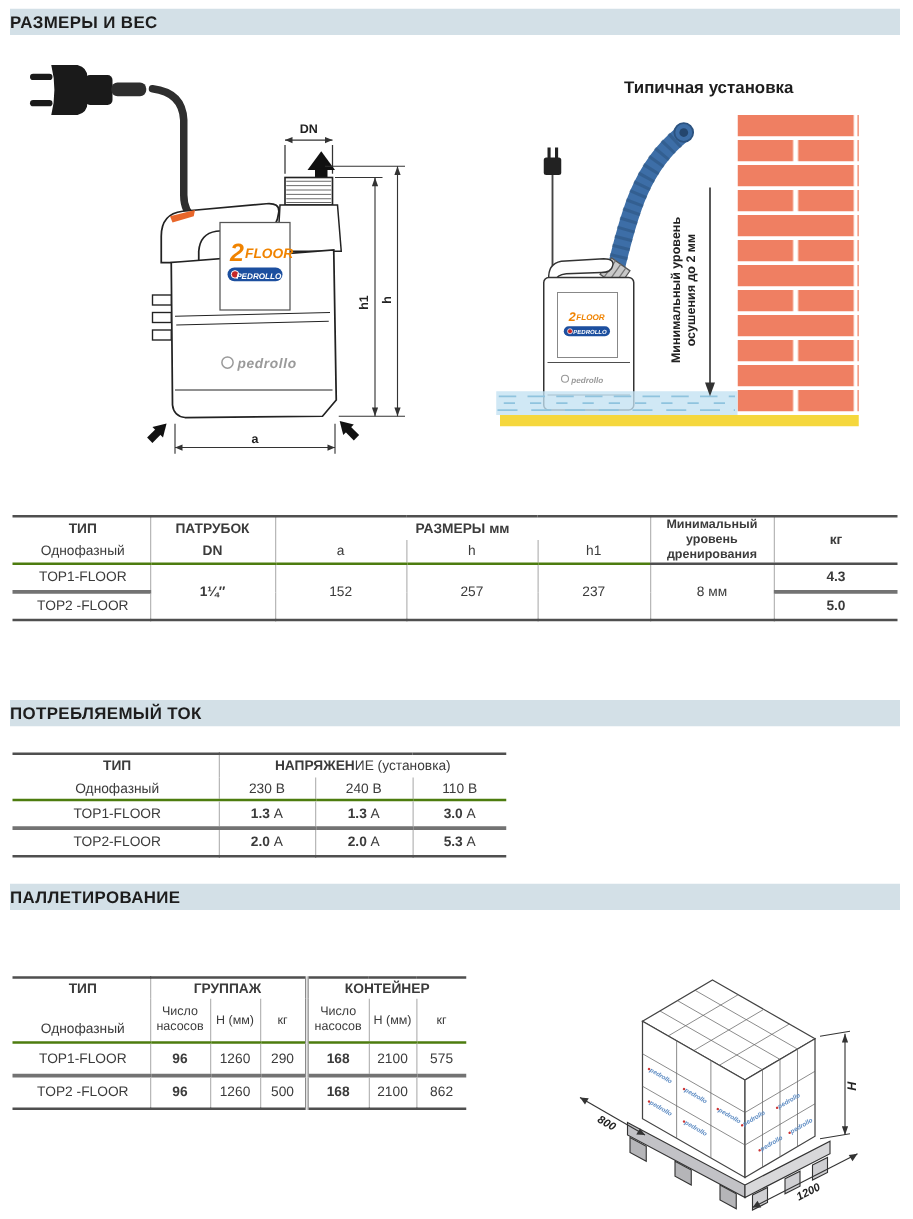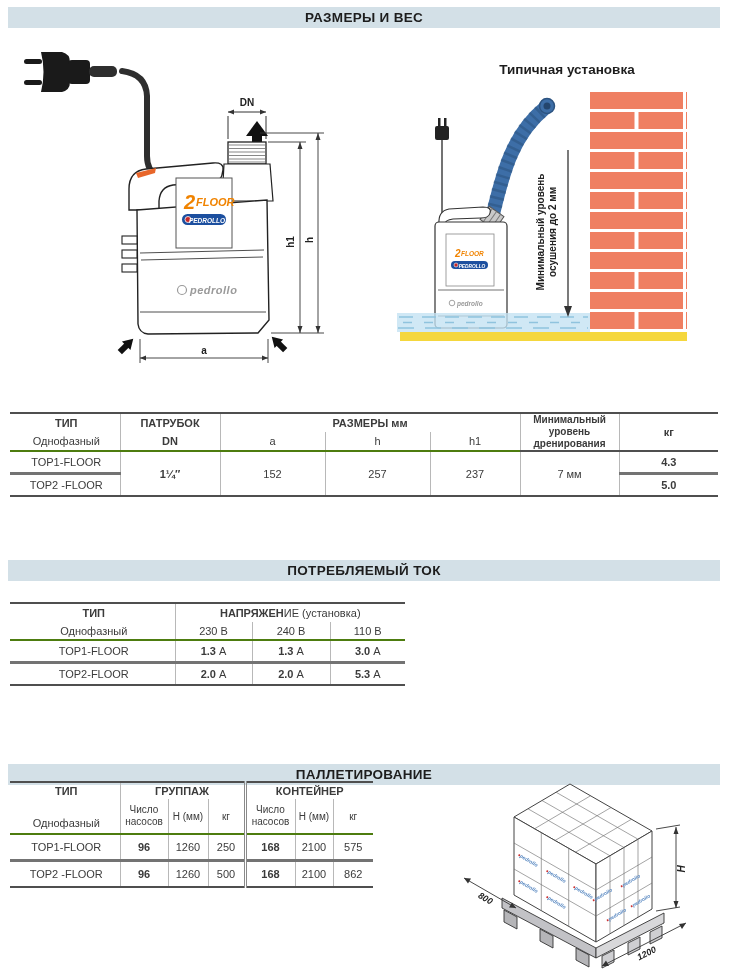--- a/index.html
+++ b/index.html
@@ -1,24 +1,24 @@
 <!DOCTYPE html>
 <html><head>
 <meta charset="utf-8">
 <style>
   html,body{margin:0;padding:0;background:#ffffff;}
   body{width:730px;height:975px;position:relative;font-family:"Liberation Sans",sans-serif;color:#3b3b3b;overflow:hidden;}
   .page{position:absolute;left:0;top:0;width:730px;height:975px;background:#fff;}
 
   .band{position:absolute;left:8px;width:712px;height:21px;background:#d3e0e7;
-        display:flex;align-items:center;justify-content:center;
+        display:flex;align-items:center;
         font-weight:bold;font-size:13.5px;color:#1d1d1d;letter-spacing:.3px;}
   #band-dim{top:7px;}
   #band-cur{top:560px;}
-  #band-pal{top:764px;}
+  #band-pal{top:707px;}
 
   table.t{position:absolute;border-collapse:collapse;table-layout:fixed;
           font-size:11px;color:#3b3b3b;
           border-top:2px solid #4f4f4f;border-bottom:2px solid #4f4f4f;}
   table.t td{text-align:center;padding:0 3px;height:20px;vertical-align:middle;}
   table.t td.l{text-align:center;padding-left:6px;margin-top:42px;}
   .b{font-weight:bold;}
   td.vl{border-left:1px solid #b8b8b8;}
   td.dbl{border-left:3px double #8a8a8a;}
   tr.hsep td{border-bottom:2px solid #4d7c0f;}
@@ -252,21 +252,21 @@
       <td class="vl">a</td>
       <td class="vl">h</td>
       <td class="vl">h1</td>
     </tr>
     <tr>
       <td class="l">TOP1-FLOOR</td>
       <td class="b vl" rowspan="2">1¼″</td>
       <td class="vl" rowspan="2">152</td>
       <td class="vl" rowspan="2">257</td>
       <td class="vl" rowspan="2">237</td>
-      <td class="vl" rowspan="2">7 мм</td>
+      <td class="vl" rowspan="2">8 мм</td>
       <td class="b vl">4.3</td>
     </tr>
     <tr class="rsep">
       <td class="l">TOP2 -FLOOR</td>
       <td class="b vl">5.0</td>
     </tr>
   </tbody>
     </table>
 
   <div class="band" id="band-cur">
@@ -340,21 +340,21 @@
         <span class="blk">Число</span>
             <span class="blk">насосов</span>
       </td>
       <td class="vl mini">H (мм)</td>
       <td class="vl mini">кг</td>
     </tr>
     <tr>
       <td class="l">TOP1-FLOOR</td>
       <td class="b vl">96</td>
       <td class="vl">1260</td>
-      <td class="vl">250</td>
+      <td class="vl">290</td>
       <td class="b dbl">168</td>
       <td class="vl">2100</td>
       <td class="vl">575</td>
     </tr>
     <tr class="rsep">
       <td class="l">TOP2 -FLOOR</td>
       <td class="b vl">96</td>
       <td class="vl">1260</td>
       <td class="vl">500</td>
       <td class="b dbl">168</td>

